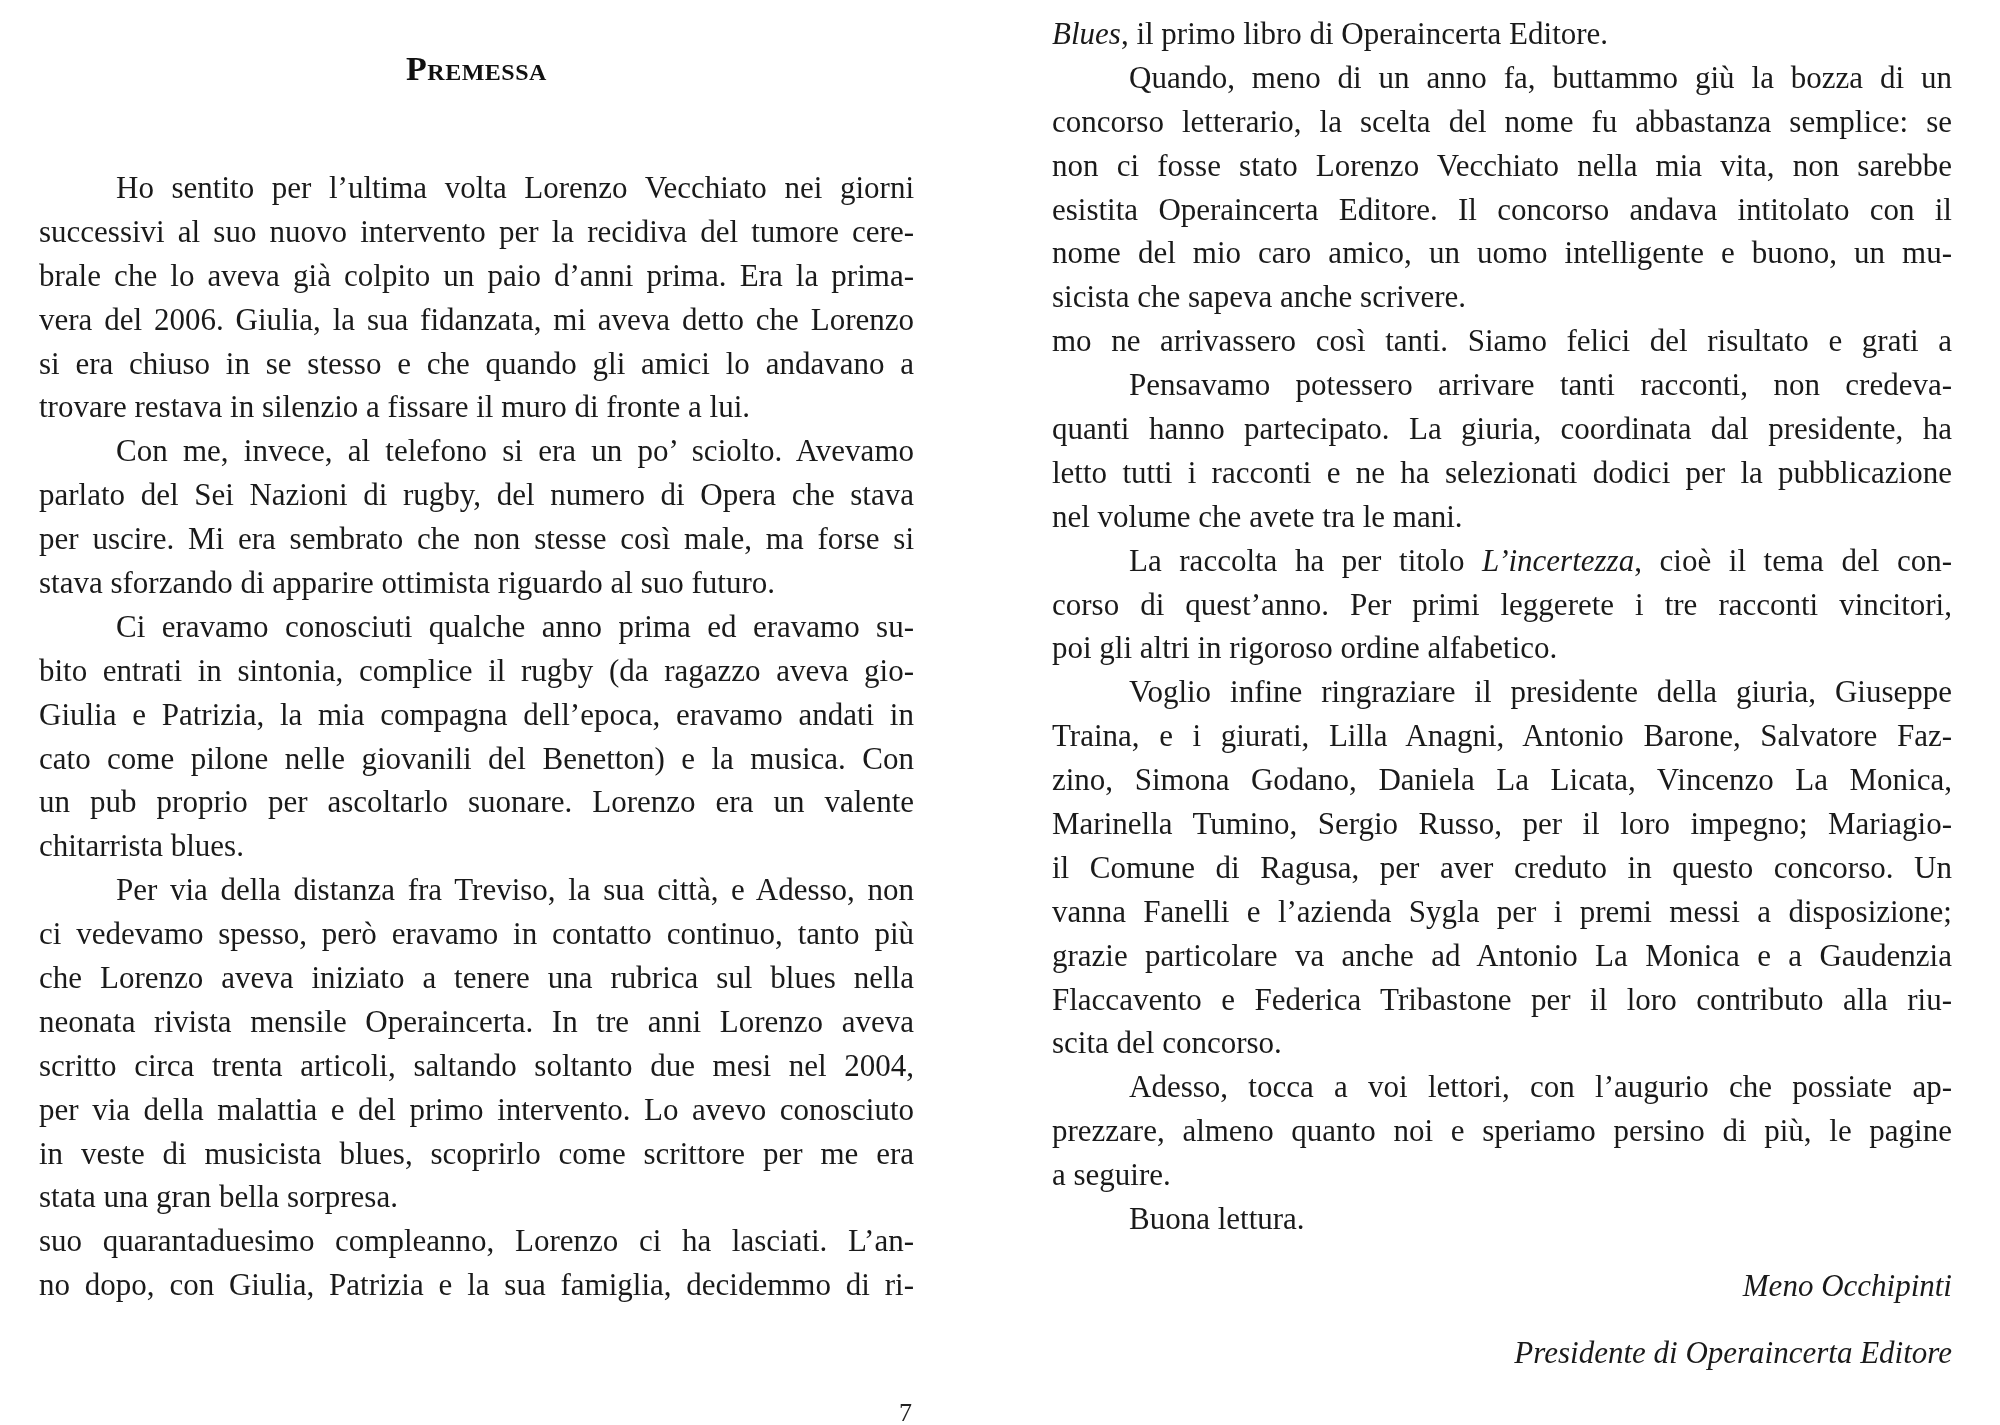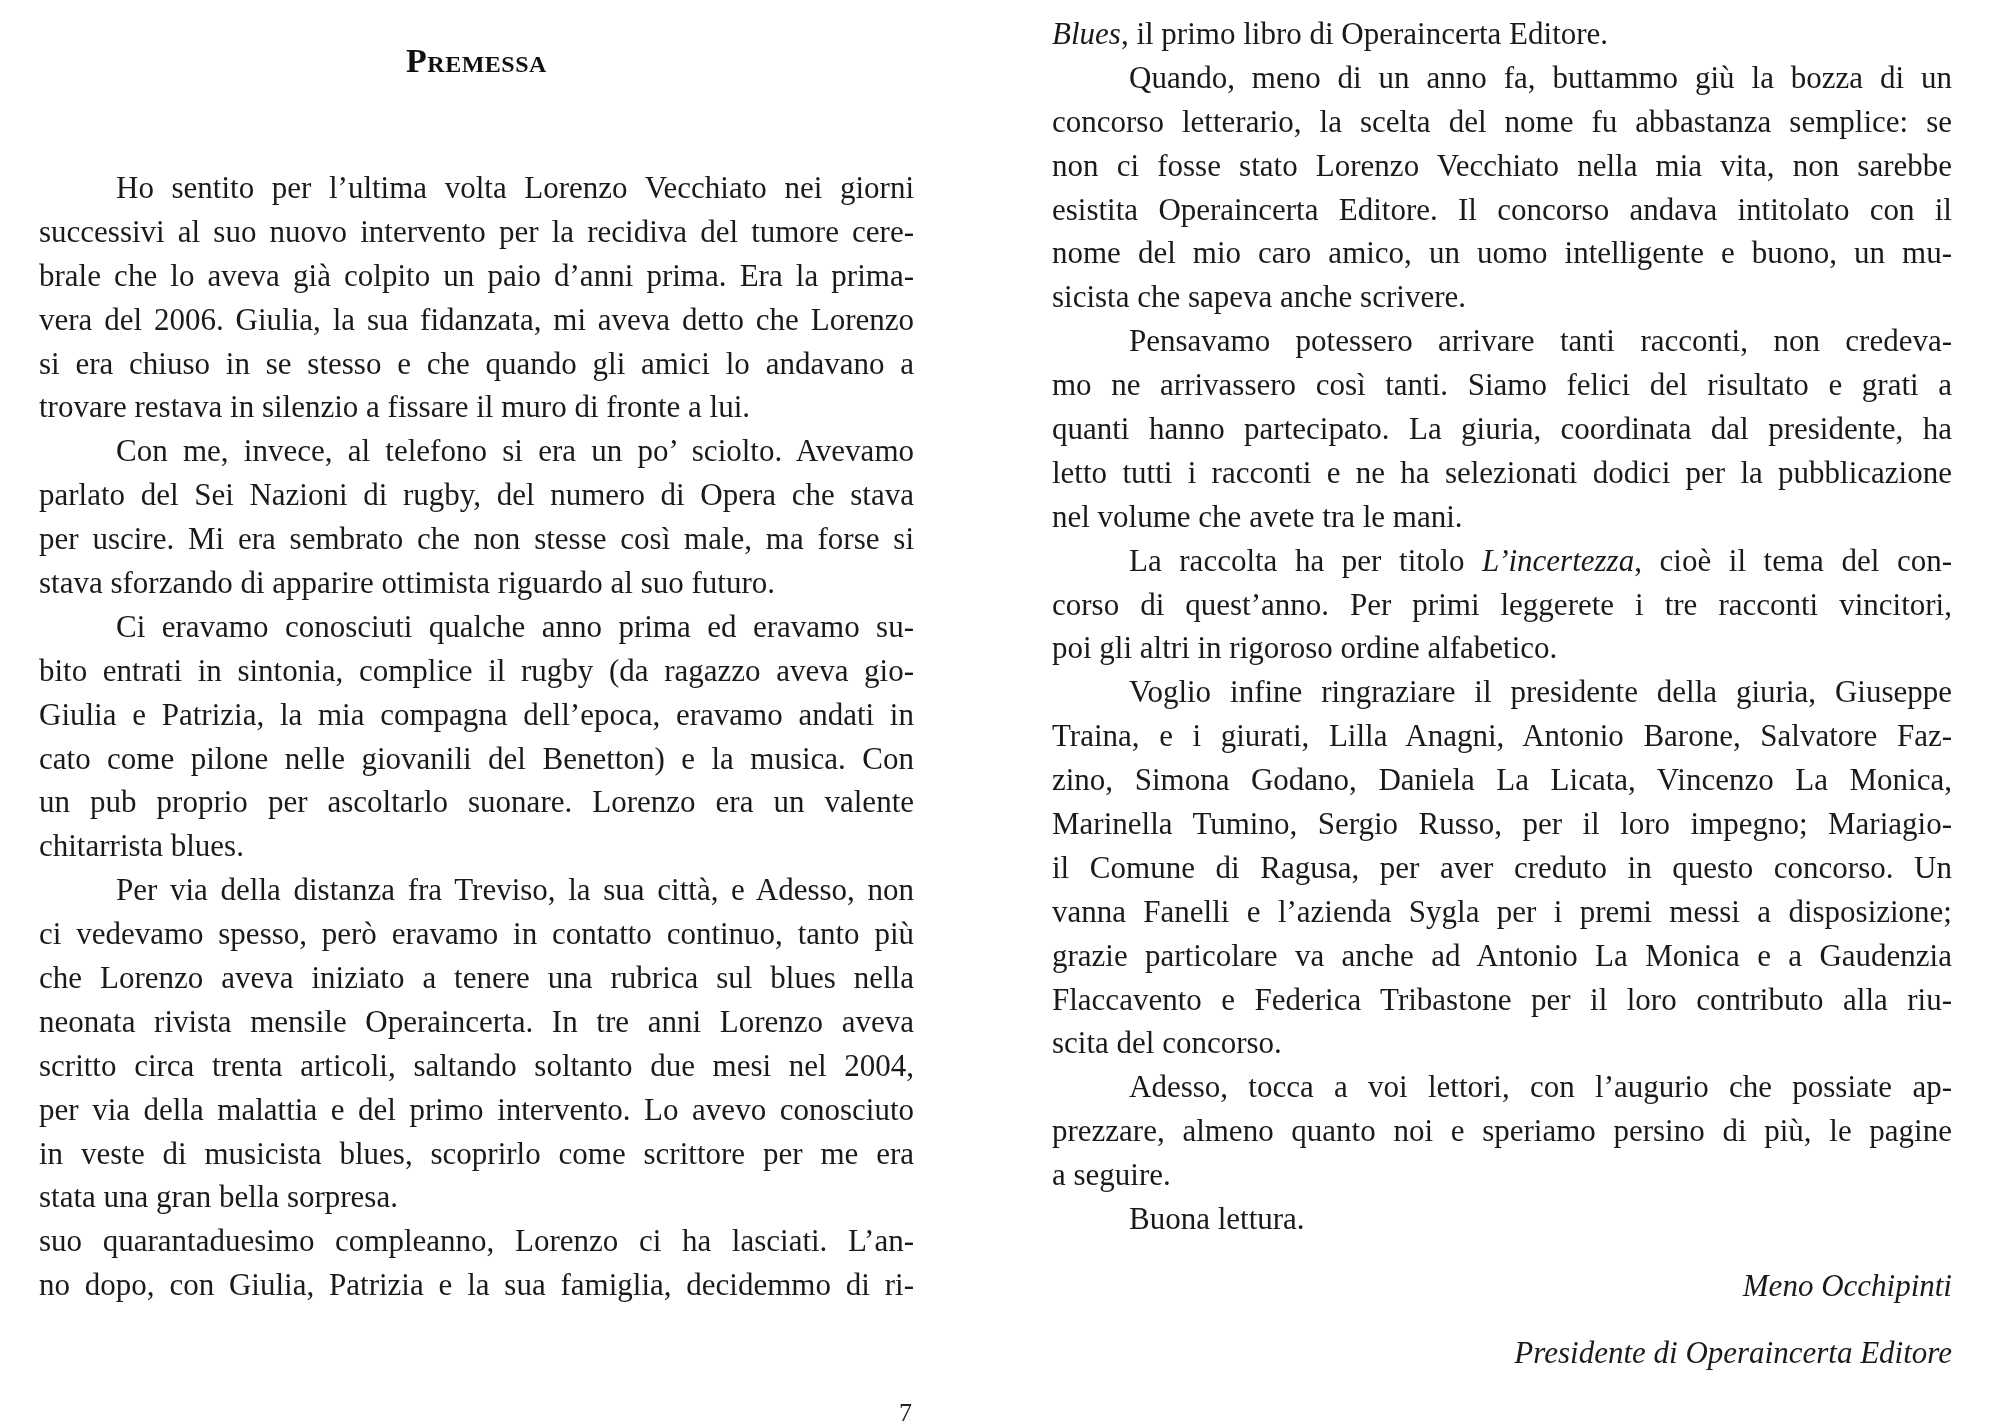--- a/index.html
+++ b/index.html
@@ -6,21 +6,21 @@
   body {
     width: 2000px; height: 1425px; position: relative; overflow: hidden;
     font-family: "Liberation Serif", "DejaVu Serif", serif;
     color: #1a1a1a;
   }
   .page { position: absolute; top: 0; height: 1425px; }
   .page-left { left: 39px; width: 875px; }
   .page-right { left: 1052px; width: 900px; }
 
   .title {
-    position: absolute; left: 0; width: 875px; top: 42px;
+    position: absolute; left: 0; width: 875px; top: 50px;
     text-align: center; font-size: 34px; font-weight: bold;
     font-variant: small-caps; letter-spacing: 0.5px; color: #111;
   }
   .body { position: absolute; left: 0; right: 0; }
   .page-left .body { top: 166px; }
   .page-right .body { top: 12px; }
 
   .line {
     display: block; height: 43.9px; line-height: 43.9px;
     font-size: 31px; white-space: nowrap;
@@ -74,22 +74,22 @@
 
 <div class="page page-right">
   <div class="body" id="right-body">
       <span class="line last"><span class="it">Blues</span><span>, il primo libro di Operaincerta Editore.</span></span>
       <span class="line indent">Quando, meno di un anno fa, buttammo giù la bozza di un</span>
       <span class="line">concorso letterario, la scelta del nome fu abbastanza semplice: se</span>
       <span class="line">non ci fosse stato Lorenzo Vecchiato nella mia vita, non sarebbe</span>
       <span class="line">esistita Operaincerta Editore. Il concorso andava intitolato con il</span>
       <span class="line">nome del mio caro amico, un uomo intelligente e buono, un mu-</span>
       <span class="line last">sicista che sapeva anche scrivere.</span>
+      <span class="line">mo ne arrivassero così tanti. Siamo felici del risultato e grati a</span>
       <span class="line indent">Pensavamo potessero arrivare tanti racconti, non credeva-</span>
-      <span class="line">mo ne arrivassero così tanti. Siamo felici del risultato e grati a</span>
       <span class="line">quanti hanno partecipato. La giuria, coordinata dal presidente, ha</span>
       <span class="line">letto tutti i racconti e ne ha selezionati dodici per la pubblicazione</span>
       <span class="line last">nel volume che avete tra le mani.</span>
       <span class="line indent"><span>La raccolta ha per titolo </span><span class="it">L’incertezza</span><span>, cioè il tema del con-</span></span>
       <span class="line">corso di quest’anno. Per primi leggerete i tre racconti vincitori,</span>
       <span class="line last">poi gli altri in rigoroso ordine alfabetico.</span>
       <span class="line indent">Voglio infine ringraziare il presidente della giuria, Giuseppe</span>
       <span class="line">Traina, e i giurati, Lilla Anagni, Antonio Barone, Salvatore Faz-</span>
       <span class="line">zino, Simona Godano, Daniela La Licata, Vincenzo La Monica,</span>
       <span class="line">Marinella Tumino, Sergio Russo, per il loro impegno; Mariagio-</span>

